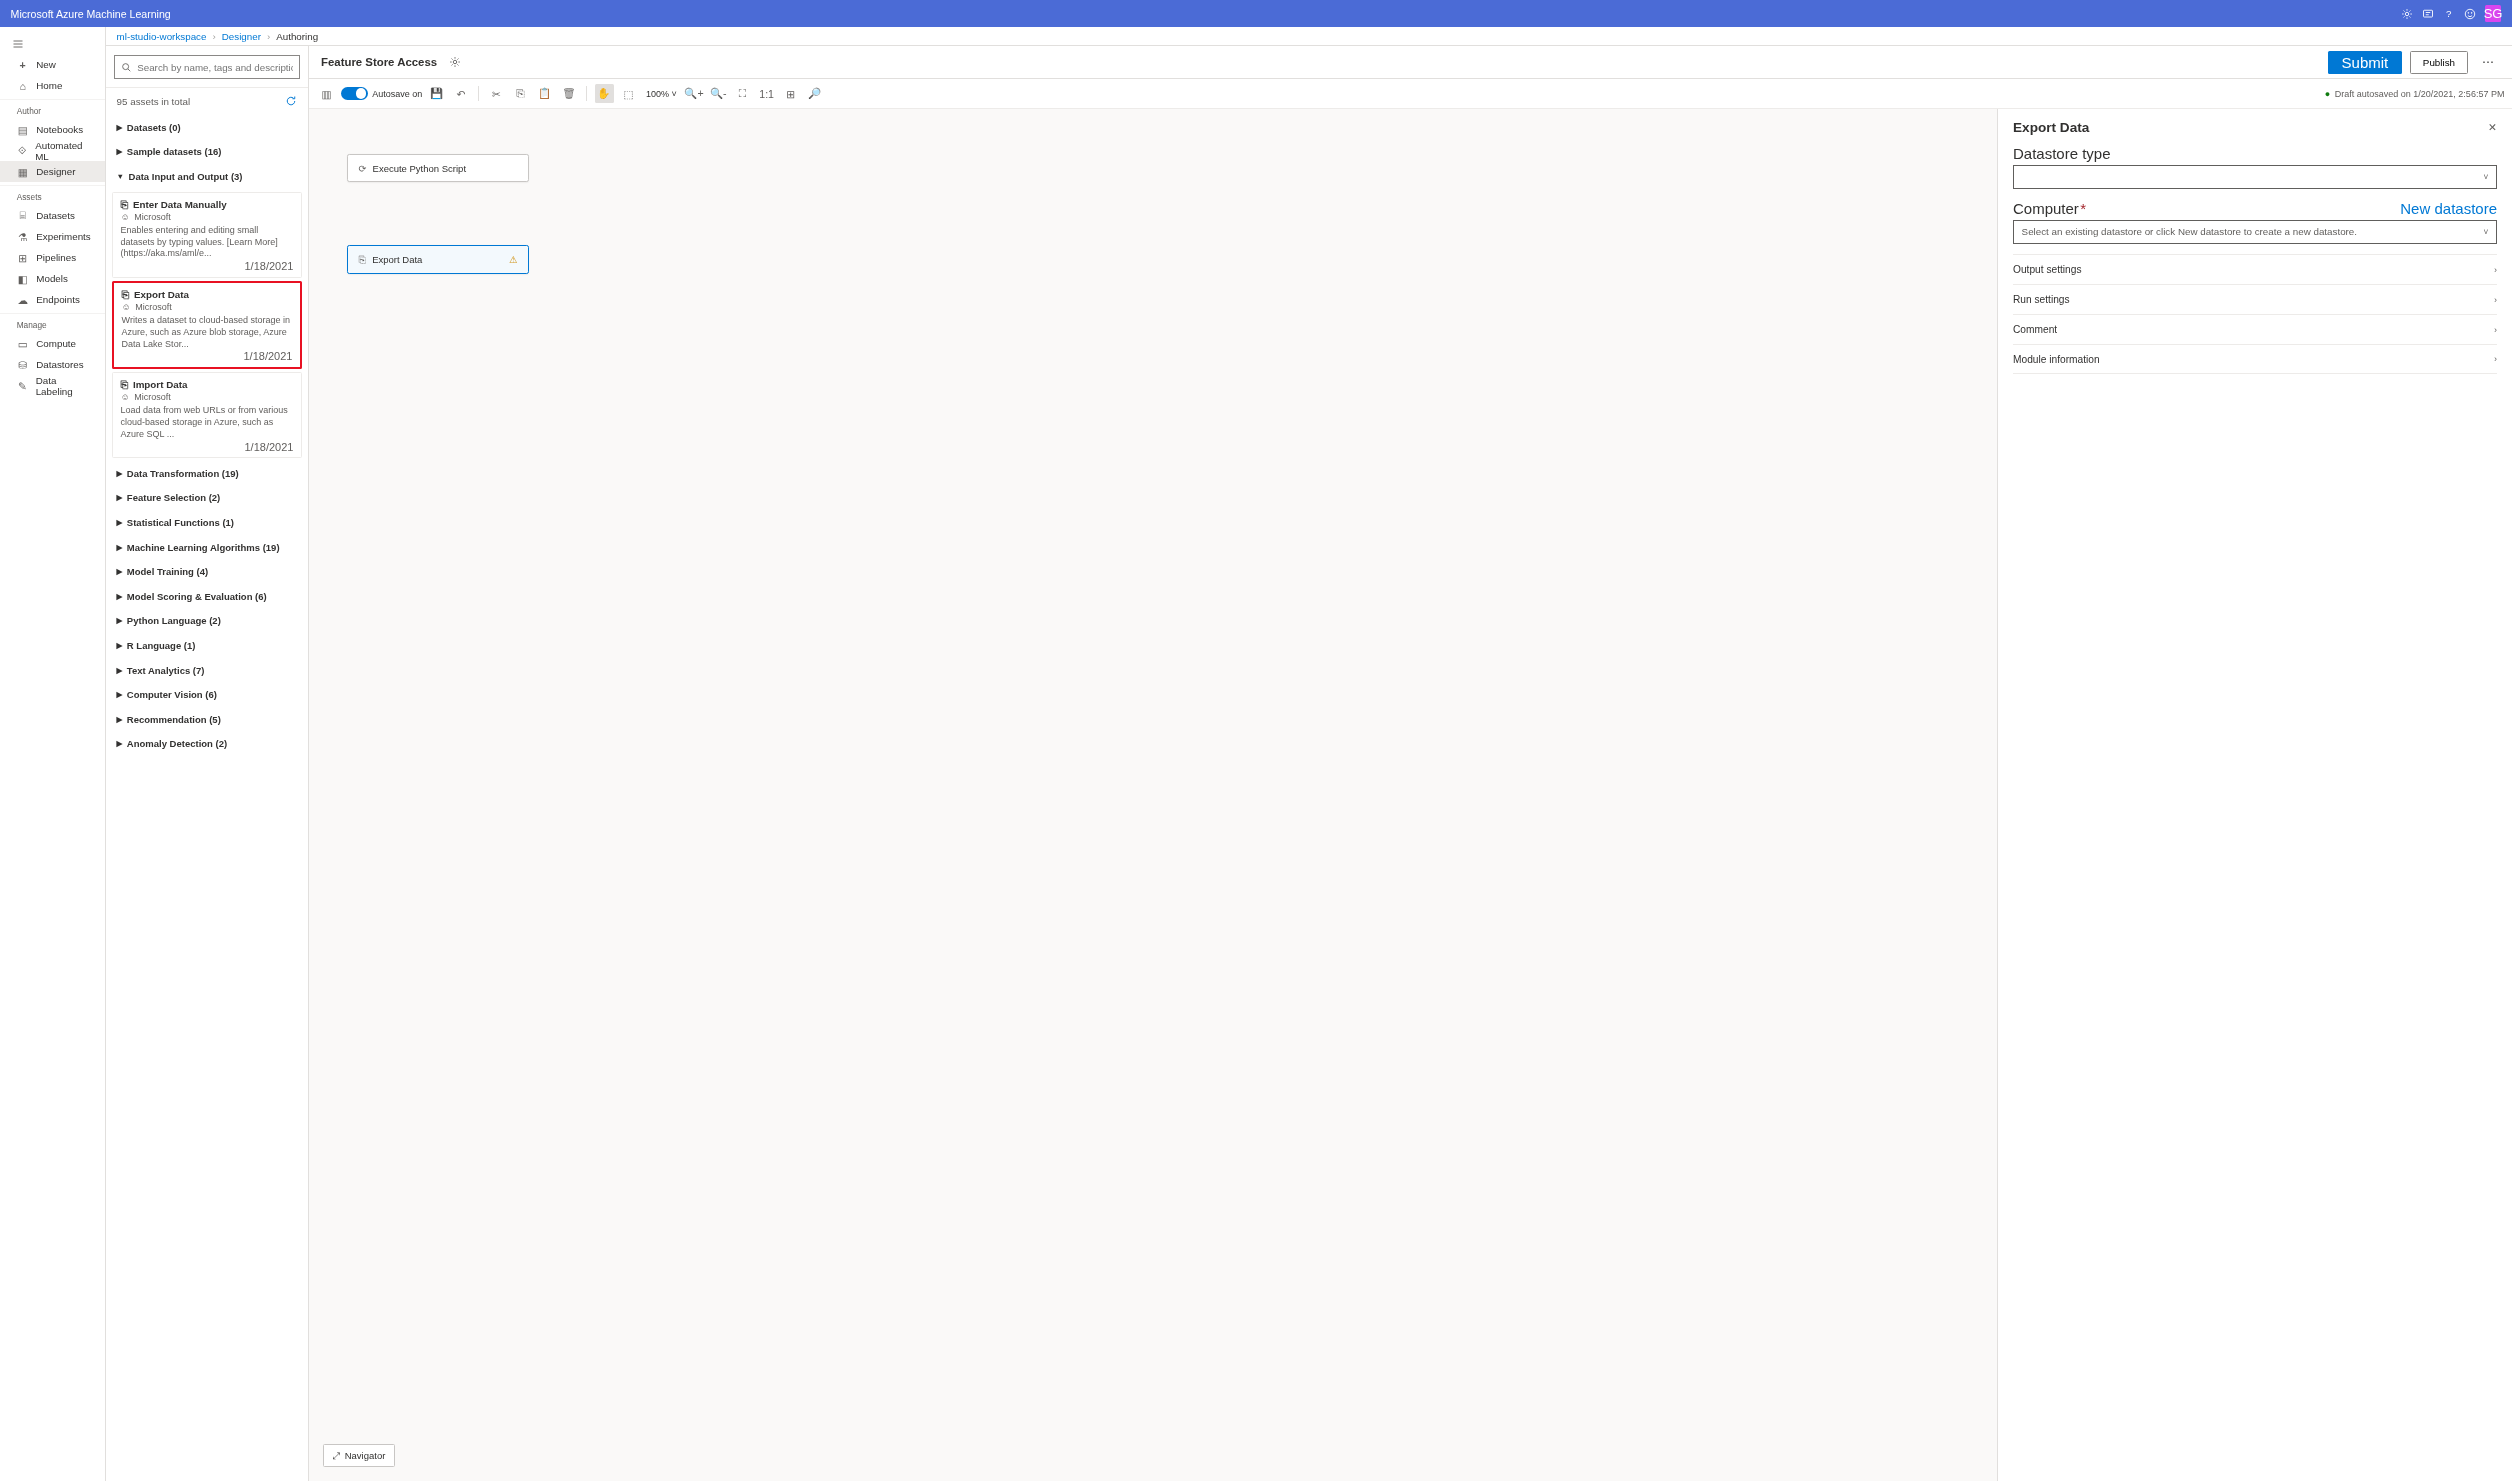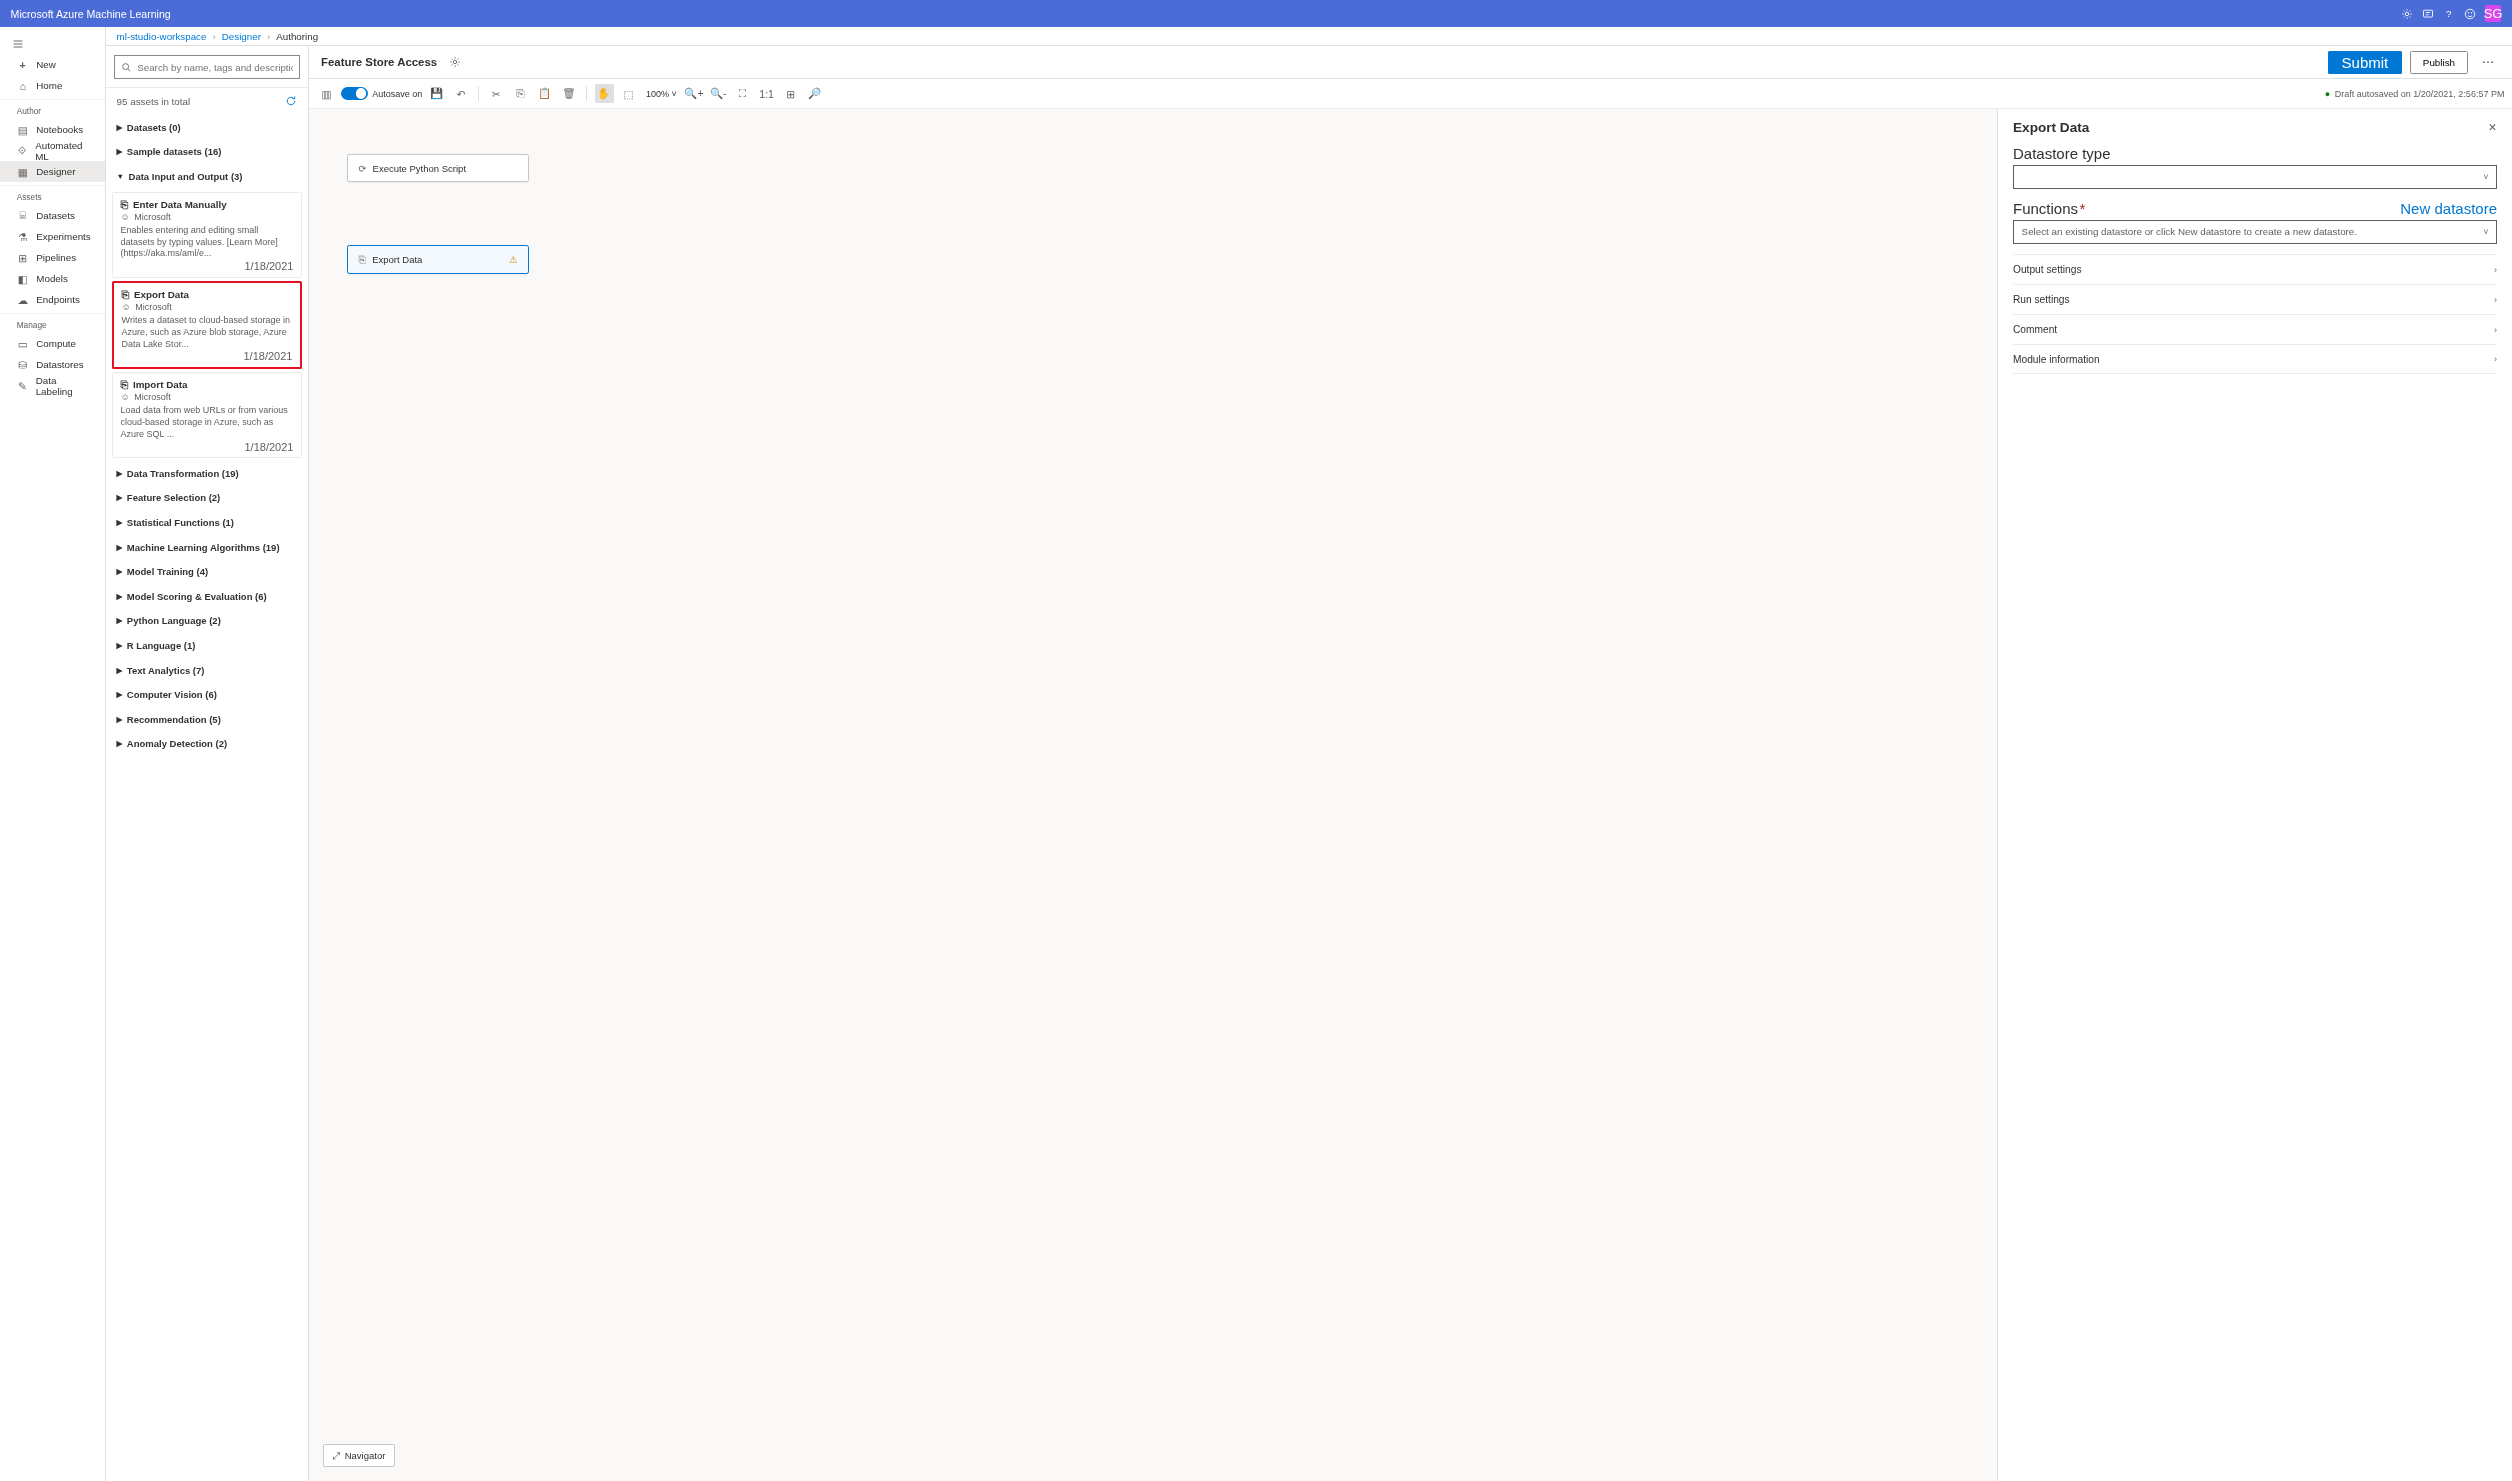--- a/index.html
+++ b/index.html
@@ -386,21 +386,21 @@
 
           <div class="fld-lbl">
                 <span>Datastore type</span>
               </div>
           <div class="fld-select">
             <span></span>
                 <span class="chev">˅</span>
           </div>
 
           <div class="fld-lbl">
-            <span>Functions</span>
+            <span>Computer</span>
                 <span class="req">*</span>
             <a class="link">New datastore</a>
           </div>
           <div class="fld-select placeholder">
             <span>Select an existing datastore or click New datastore to create a new datastore.</span>
             <span class="chev">˅</span>
           </div>
 
           <div class="acc-row">
                 <span>Output settings</span>

